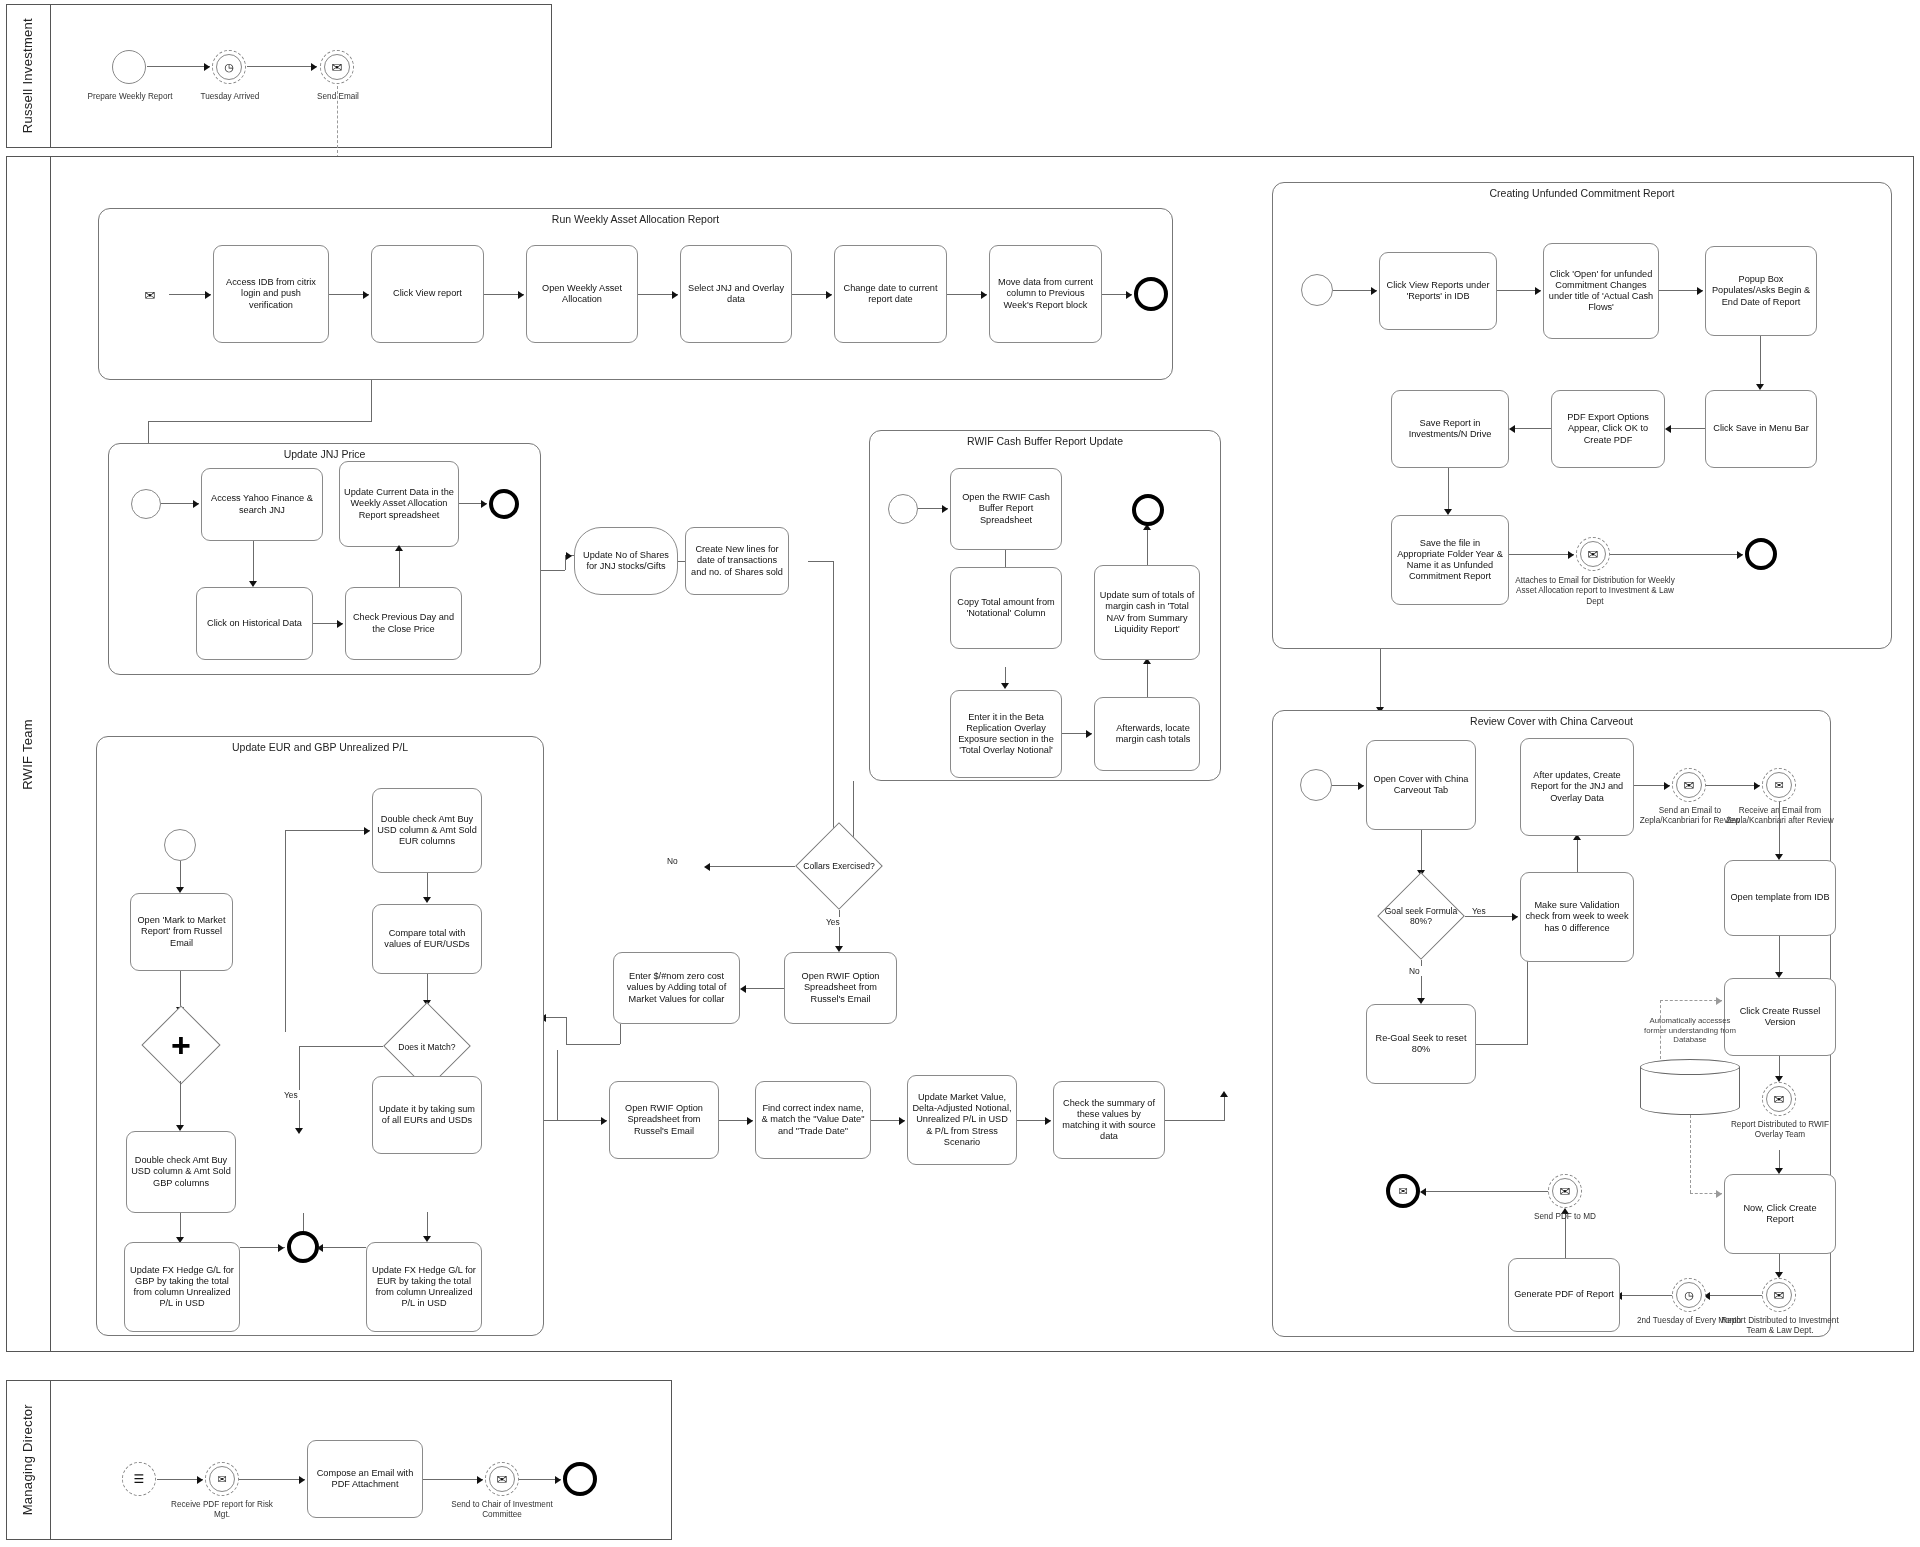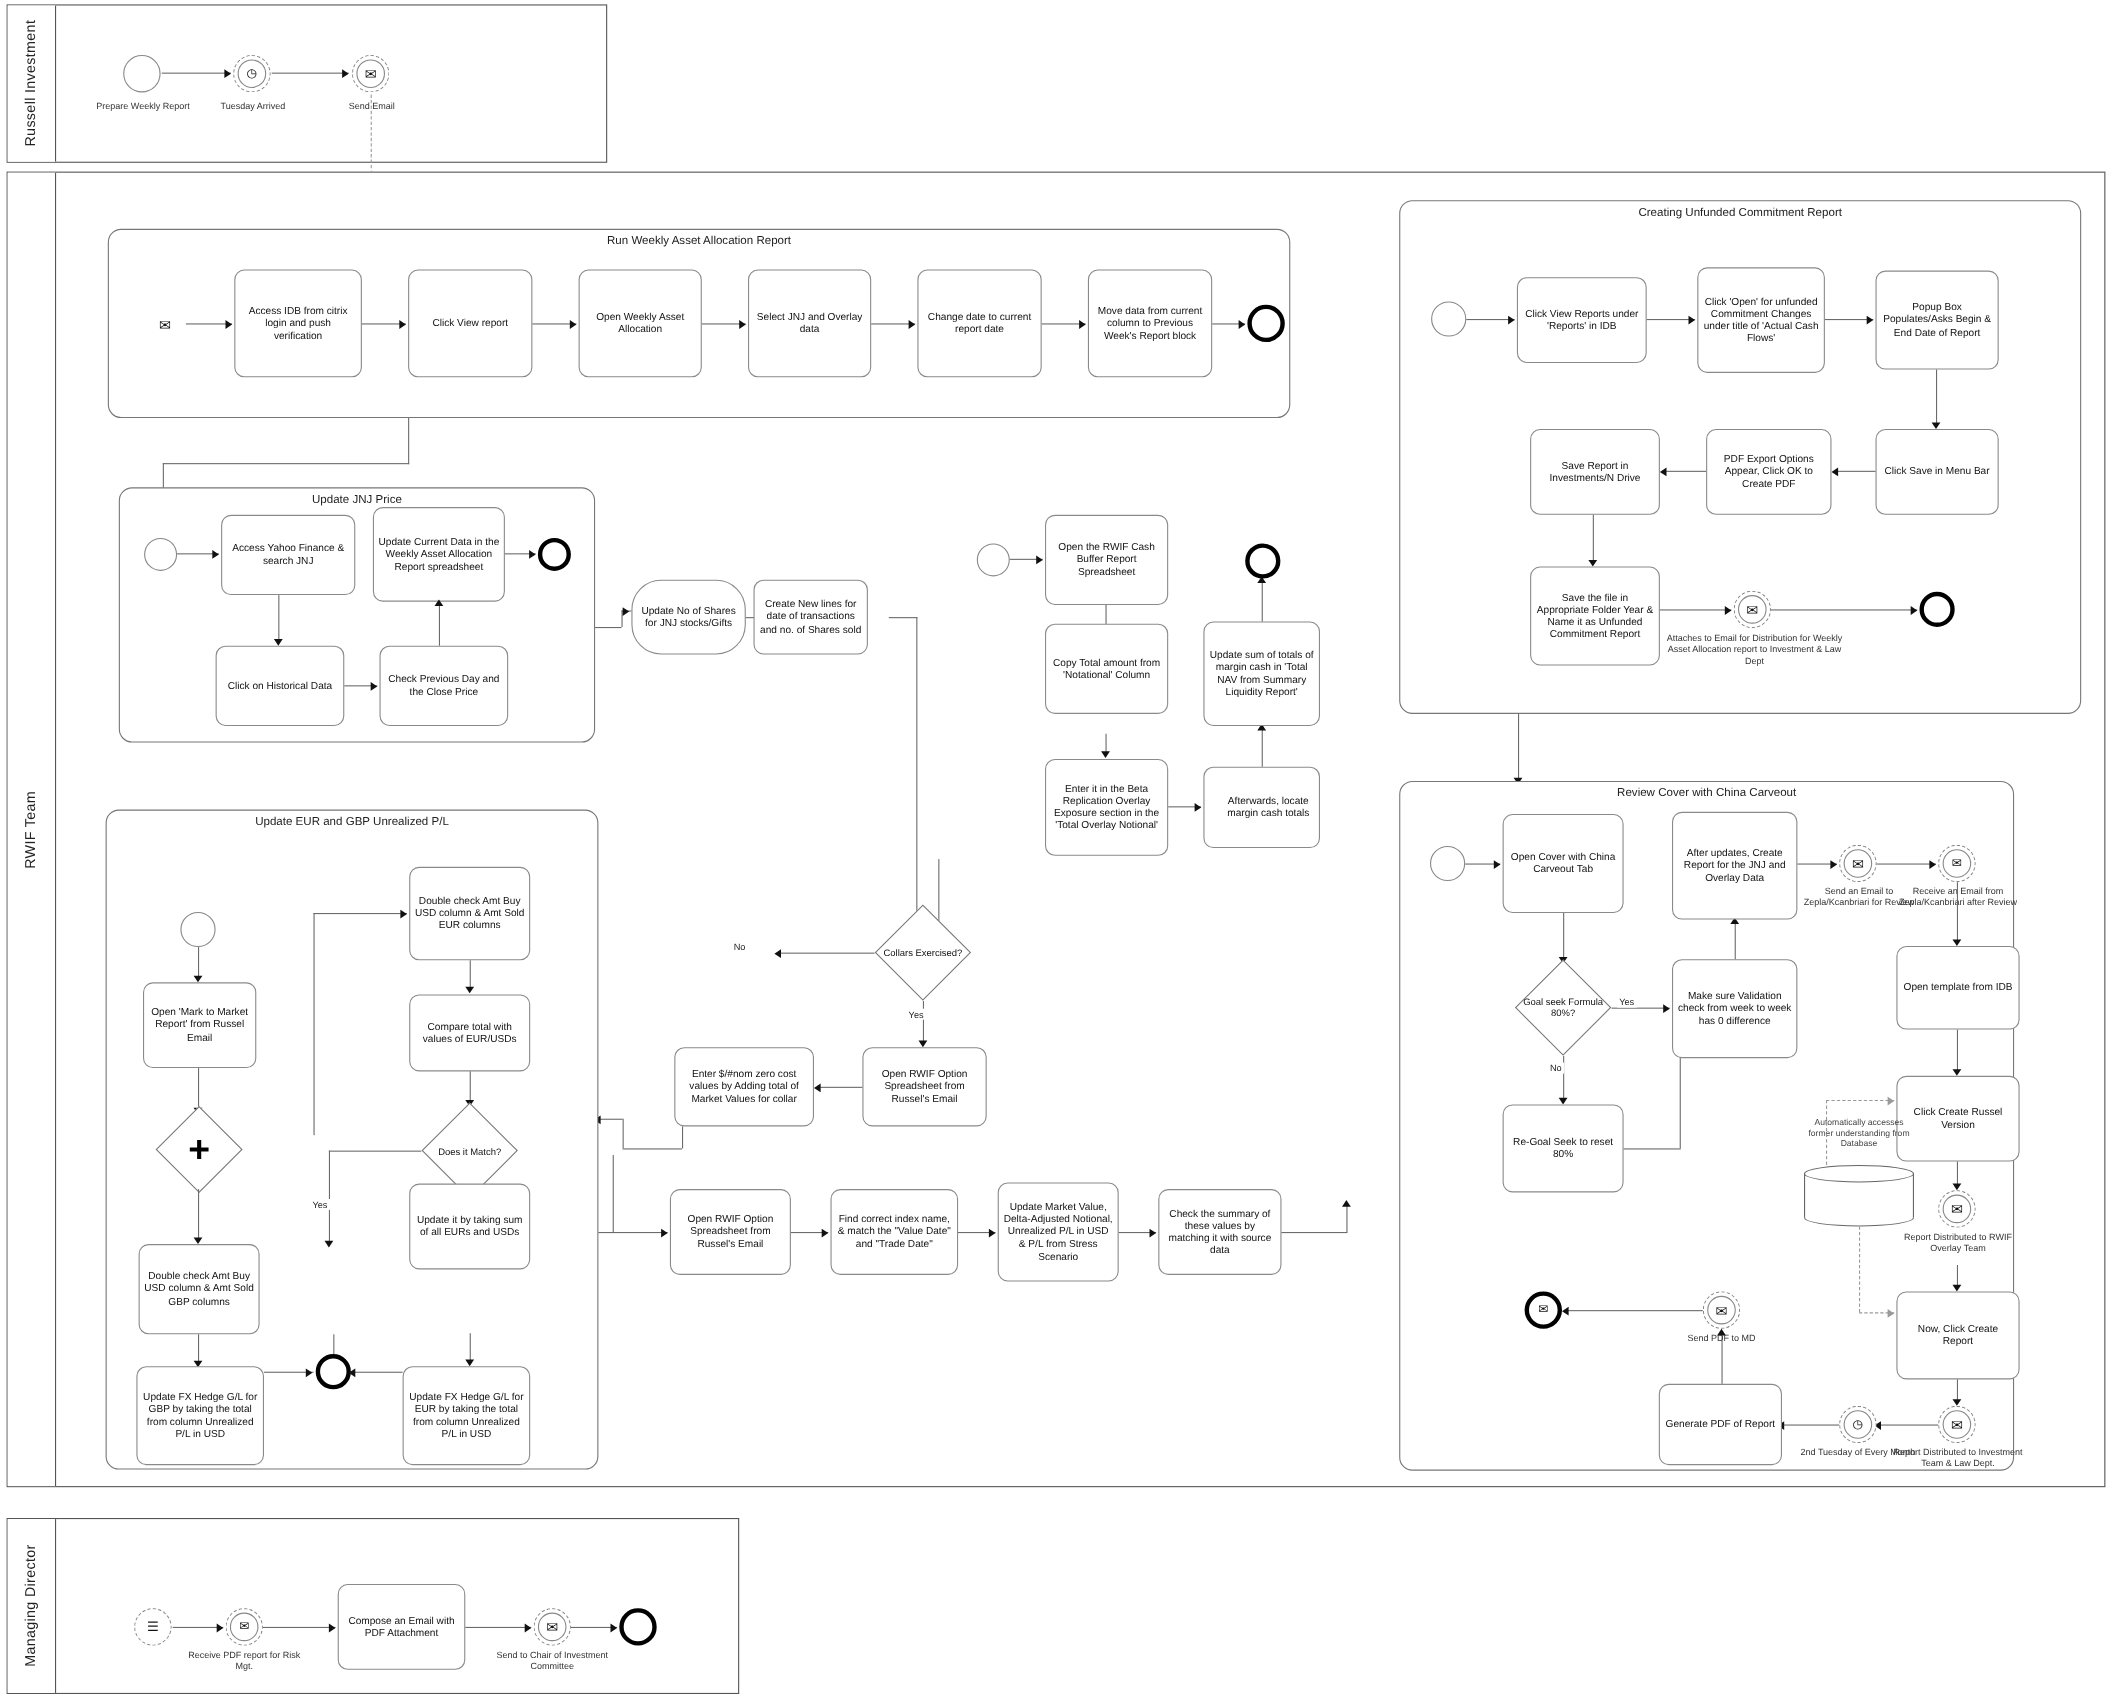--- a/index.html
+++ b/index.html
@@ -153,20 +153,23 @@
   <div class="ln lnv" style="left:565px;top:555px;height:15px;"></div>
   <div class="ln lnh" style="left:565px;top:555px;width:9px;"></div>
   <div class="arw r" style="left:566px;top:552px;"></div>
   <div class="task" style="left:574px;top:527px;width:104px;height:68px;border-radius:27px;">Update No of Shares for JNJ stocks/Gifts</div>
   <div class="ln lnh" style="left:678px;top:561px;width:24px;"></div>
     <div class="arw r" style="left:696px;top:558px;"></div>
   <div class="task" style="left:685px;top:527px;width:104px;height:68px;">Create New lines for date of transactions and no. of Shares sold</div>
   <div class="ln lnh" style="left:808px;top:561px;width:26px;"></div>
   <div class="ln lnv" style="left:833px;top:561px;height:295px;"></div>
 
+  <div class="sub" style="left:869px;top:430px;width:352px;height:351px;">
+    <div class="sub-title">RWIF Cash Buffer Report Update</div>
+  </div>
   <div class="ev start" style="left:888px;top:494px;width:30px;height:30px;"></div>
   <div class="ln lnh" style="left:918px;top:508px;width:30px;"></div>
     <div class="arw r" style="left:942px;top:505px;"></div>
   <div class="task" style="left:950px;top:468px;width:112px;height:82px;text-align:center;">Open the RWIF Cash Buffer Report Spreadsheet</div>
   <div class="ln lnv" style="left:1005px;top:550px;height:32px;"></div>
     <div class="arw d" style="left:1001px;top:578px;"></div>
   <div class="task" style="left:950px;top:567px;width:112px;height:82px;">Copy Total amount from 'Notational' Column</div>
   <div class="ln lnv" style="left:1005px;top:667px;height:20px;"></div>
     <div class="arw d" style="left:1001px;top:683px;"></div>
   <div class="task" style="left:950px;top:690px;width:112px;height:88px;">Enter it in the Beta Replication Overlay Exposure section in the 'Total Overlay Notional'</div>

